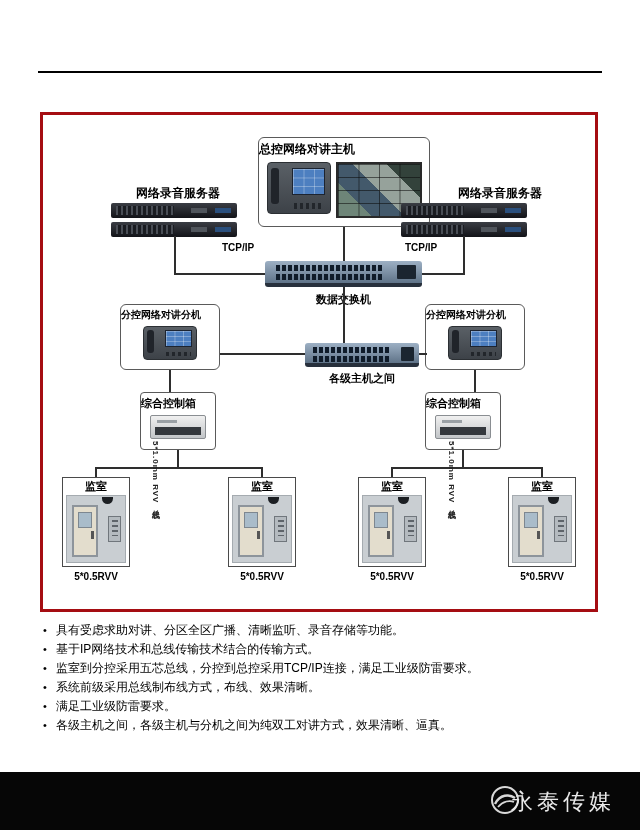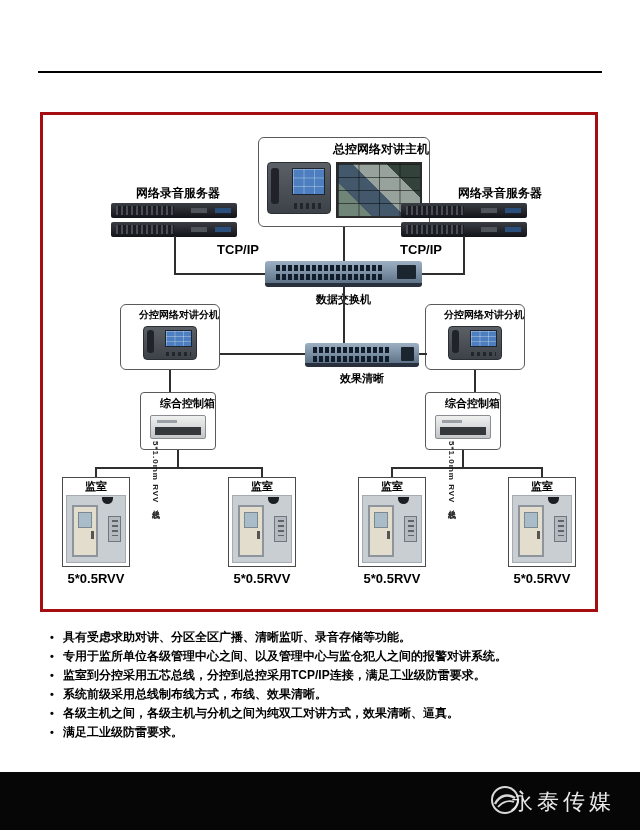--- a/index.html
+++ b/index.html
@@ -23,25 +23,25 @@
     font-weight:700; font-size:15px; letter-spacing:1.5px; color:#c40b0b;
   }
   .subtitle .tag { font-size:8px; letter-spacing:0.5px; }
 
   
   .diagram {
     position:absolute; left:40px; top:112px; width:558px; height:500px;
     border:3px solid #a50d12; background:#fff;
   }
   .nodebox {
-    position:absolute; border:1px solid #5a5a5a; border-radius:6px; background:#fff; text-align:right;
+    position:absolute; border:1px solid #5a5a5a; border-radius:6px; background:#fff; text-align:left;
   }
   .nlabel { font-weight:700; font-size:12px; padding-top:3px; white-space:nowrap; }
   .slabel { position:absolute; font-weight:700; font-size:12px; text-align:center; white-space:nowrap; }
-  .tiny  { font-size:13px; }
+  .tiny  { font-size:10px; }
   .hline { position:absolute; height:2px; background:#2e2e2e; }
   .vline { position:absolute; width:2px;  background:#2e2e2e; }
   .vtext {
     position:absolute; writing-mode:vertical-rl; text-orientation:mixed;
     font-size:8px; font-weight:700; letter-spacing:1px; white-space:nowrap; color:#222;
   }
 
   
   .server { position:absolute; width:126px; }
   .server .unit {
@@ -99,21 +99,21 @@
   .cellphoto { position:absolute; left:3px; right:3px; top:17px; bottom:3px; background:#c9ced2; border:1px solid #a5abb0; }
   .cellphoto .door { position:absolute; left:5px; top:9px; width:26px; bottom:5px; background:#e3ddcd; border:2px solid #8d949b; }
   .cellphoto .door::before { content:""; position:absolute; left:4px; top:5px; width:12px; height:14px; background:#a9bcca; border:1px solid #7d8790; }
   .cellphoto .door::after  { content:""; position:absolute; right:2px; top:50%; width:3px; height:8px; background:#555; }
   .cellphoto .cam  { position:absolute; left:35px; top:1px; width:11px; height:7px; background:#1c1f23; border-radius:0 0 6px 6px; }
   .cellphoto .panel{ position:absolute; right:4px; top:20px; width:13px; height:26px; background:#b4babf; border:1px solid #70767c; }
   .cellphoto .panel::before { content:""; position:absolute; left:3px; top:3px; width:6px; height:16px;
     background:repeating-linear-gradient(#5e646a 0 2px, transparent 2px 5px); }
 
   
-  .bullets { position:absolute; left:38px; top:618px; width:566px; list-style:none; margin:12px; padding:0;font-weight:bold; }
+  .bullets { position:absolute; left:38px; top:618px; width:566px; list-style:none; margin:5px; padding:0; }
   .bullets li { position:relative; padding-left:13px; font-size:12px; line-height:14px; margin-bottom:5px; white-space:nowrap; }
   .bullets li::before { content:"•"; position:absolute; left:0; top:0; font-size:11px; }
 
   
   .footer { position:absolute; left:0; top:772px; width:640px; height:58px; background:#060606; }
   .brand {
     position:absolute; right:25px; top:15px; color:#e9e9e9;
     font-family:"Liberation Serif","DejaVu Serif",serif; font-size:22px; letter-spacing:4px; white-space:nowrap;
   }
   .logo { position:absolute; right:120px; top:13px; width:30px; height:30px; }
@@ -187,21 +187,21 @@
     </div>
 
     <div class="hline" style="left:177px; top:238px; width:85px;"></div>
     <div class="hline" style="left:376px; top:238px; width:8px;"></div>
 
     <div class="switch" style="left:262px; top:228px; width:114px; height:24px;">
       <div class="row r1"></div>
       <div class="row r2"></div>
       <div class="tag"></div>
     </div>
-    <div class="slabel" style="left:262px; top:256px; width:114px; font-size:11px;">效果清晰</div>
+    <div class="slabel" style="left:262px; top:256px; width:114px; font-size:11px;">各级主机之间</div>
 
     <div class="vline" style="left:126px; top:255px; height:22px;"></div>
     <div class="vline" style="left:431px; top:255px; height:22px;"></div>
 
     <div class="nodebox" style="left:97px; top:277px; width:76px; height:58px; border-radius:4px;">
       <div class="nlabel" style="font-size:11px;">综合控制箱</div>
       <div class="ctrlbox" style="width:56px; height:24px; margin:4px auto 0;"></div>
     </div>
     <div class="nodebox" style="left:382px; top:277px; width:76px; height:58px; border-radius:4px;">
       <div class="nlabel" style="font-size:11px;">综合控制箱</div>
@@ -255,25 +255,25 @@
     </div>
 
     <div class="slabel tiny" style="left:19px;  top:456px; width:68px;">5*0.5RVV</div>
     <div class="slabel tiny" style="left:185px; top:456px; width:68px;">5*0.5RVV</div>
     <div class="slabel tiny" style="left:315px; top:456px; width:68px;">5*0.5RVV</div>
     <div class="slabel tiny" style="left:465px; top:456px; width:68px;">5*0.5RVV</div>
   </div>
 
   <ul class="bullets">
     <li>具有受虑求助对讲、分区全区广播、清晰监听、录音存储等功能。</li>
-    <li>专用于监所单位各级管理中心之间、以及管理中心与监仓犯人之间的报警对讲系统。</li>
+    <li>基于IP网络技术和总线传输技术结合的传输方式。</li>
     <li>监室到分控采用五芯总线，分控到总控采用TCP/IP连接，满足工业级防雷要求。</li>
     <li>系统前级采用总线制布线方式，布线、效果清晰。</li>
+    <li>满足工业级防雷要求。</li>
     <li>各级主机之间，各级主机与分机之间为纯双工对讲方式，效果清晰、逼真。</li>
-    <li>满足工业级防雷要求。</li>
   </ul>
 
   <div class="footer">
     <svg class="logo" viewBox="0 0 30 30">
       <circle cx="15" cy="15" r="13" fill="none" stroke="#d8d8d8" stroke-width="2"></circle>
       <path d="M5 19 C10 9, 19 9, 25 13" stroke="#d8d8d8" stroke-width="2.4" fill="none"></path>
       <path d="M8 22 C13 16, 20 15, 24 17" stroke="#d8d8d8" stroke-width="1.8" fill="none"></path>
     </svg>
     <div class="brand">永泰传媒</div>
   </div>

